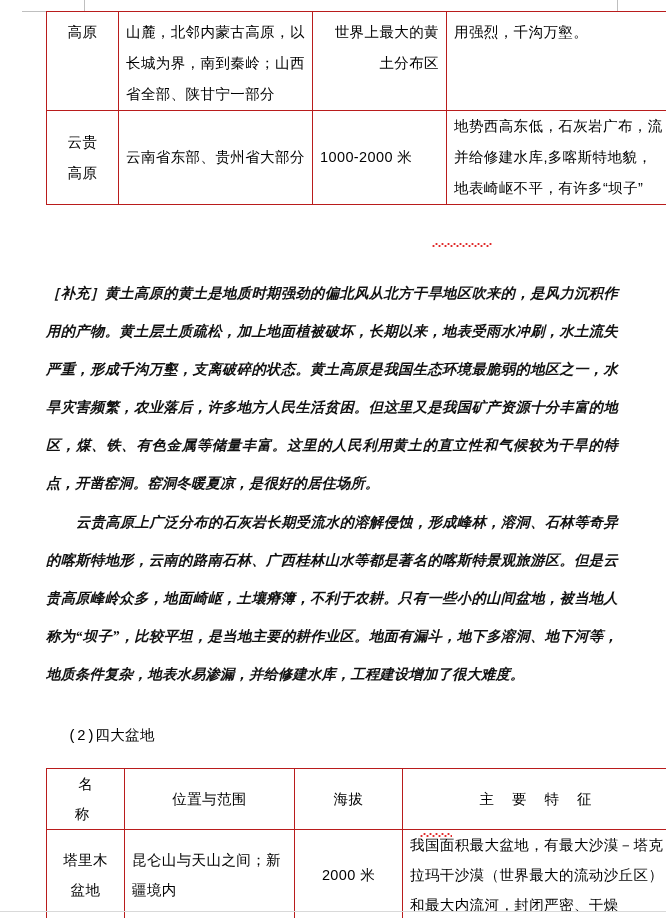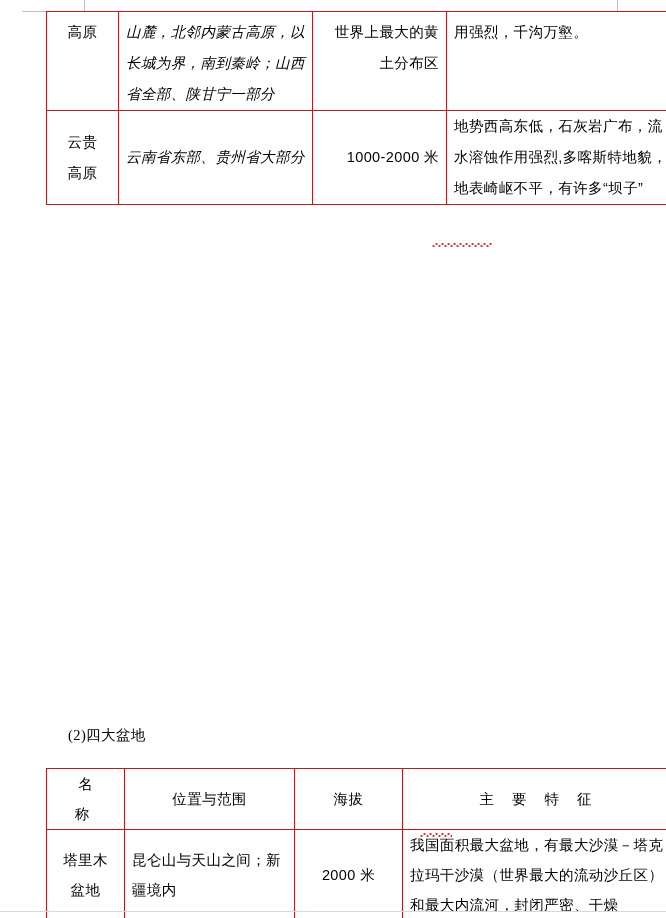--- a/index.html
+++ b/index.html
@@ -82,21 +82,21 @@
     letter-spacing: 0.4px;
     word-break: break-all;
   }
 
   #table-plateaus {
     left: 46px;
     top: 11px;
     width: 571px;
   }
   #table-plateaus td.c-name  { width: 57px;  text-align: center; }
-  #table-plateaus td.c-range { width: 179px; text-align: left; font-style: italic; }
+  #table-plateaus td.c-range { width: 179px; text-align: left; }
   #table-plateaus td.c-alt   { width: 119px; text-align: right;  }
   #table-plateaus td.c-feat  { width: 210px; text-align: left;  }
 
   #table-plateaus td.top-align { vertical-align: top; padding-top: 5px; }
 
   #table-basins {
     left: 46px;
     top: 768px;
     width: 568px;
   }
@@ -129,21 +129,21 @@
   }
   #para-supplement { top: 274px; }
   #para-karst      { top: 503px; text-indent: 2.1em; }
 
   .heading-sub {
     position: absolute;
     left: 68px;
     top: 726px;
     font-size: 14.5px;
     letter-spacing: 0.4px;
-    font-family: Liberation Serif, serif;
+    font-family: Liberation Mono, monospace;
   }
 
   
   .squiggle {
     position: absolute;
     height: 4px;
     background-image:
       radial-gradient(circle at 1.5px 3px, #e02020 1px, transparent 1.2px),
       radial-gradient(circle at 4.5px 1px, #e02020 1px, transparent 1.2px);
     background-size: 6px 4px;
@@ -195,39 +195,41 @@
           <div class="cell-lines">
             <div>云贵</div>
             <div>高原</div>
           </div>
         </td>
         <td class="c-range">
           <div class="cell-lines">
             <div>云南省东部、贵州省大部分</div>
           </div>
         </td>
-        <td class="c-alt" style="text-align:right;">
+        <td class="c-alt" style="text-align:left;">
           <div class="cell-lines">
             <div>1000-2000 米</div>
           </div>
         </td>
         <td class="c-feat">
           <div class="cell-lines">
             <div>地势西高东低，石灰岩广布，流</div>
-            <div>水溶蚀作用强烈,多喀斯特地貌，</div>
+            <div>并给修建水库,多喀斯特地貌，</div>
             <div>地表崎岖不平，有许多“坝子”</div>
           </div>
         </td>
       </tr>
     </tbody>
   </table>
 
   <div class="squiggle" id="squiggle-qiqu"></div>
 
-
+  <div class="bodytext" id="para-supplement">［补充］黄土高原的黄土是地质时期强劲的偏北风从北方干旱地区吹来的，是风力沉积作用的产物。黄土层土质疏松，加上地面植被破坏，长期以来，地表受雨水冲刷，水土流失严重，形成千沟万壑，支离破碎的状态。黄土高原是我国生态环境最脆弱的地区之一，水旱灾害频繁，农业落后，许多地方人民生活贫困。但这里又是我国矿产资源十分丰富的地区，煤、铁、有色金属等储量丰富。这里的人民利用黄土的直立性和气候较为干旱的特点，开凿窑洞。窑洞冬暖夏凉，是很好的居住场所。</div>
+
+  <div class="bodytext" id="para-karst">云贵高原上广泛分布的石灰岩长期受流水的溶解侵蚀，形成峰林，溶洞、石林等奇异的喀斯特地形，云南的路南石林、广西桂林山水等都是著名的喀斯特景观旅游区。但是云贵高原峰岭众多，地面崎岖，土壤瘠簿，不利于农耕。只有一些小的山间盆地，被当地人称为“坝子”，比较平坦，是当地主要的耕作业区。地面有漏斗，地下多溶洞、地下河等，地质条件复杂，地表水易渗漏，并给修建水库，工程建设增加了很大难度。</div>
 
   <div class="heading-sub">(2)四大盆地</div>
 
   <table class="doc-table" id="table-basins">
     <tbody>
       <tr>
         <td class="c-name hdr hdr-spaced">名　称</td>
         <td class="c-range hdr">位置与范围</td>
         <td class="c-alt hdr">海拔</td>
         <td class="c-feat hdr hdr-spaced">主 要 特 征</td>

